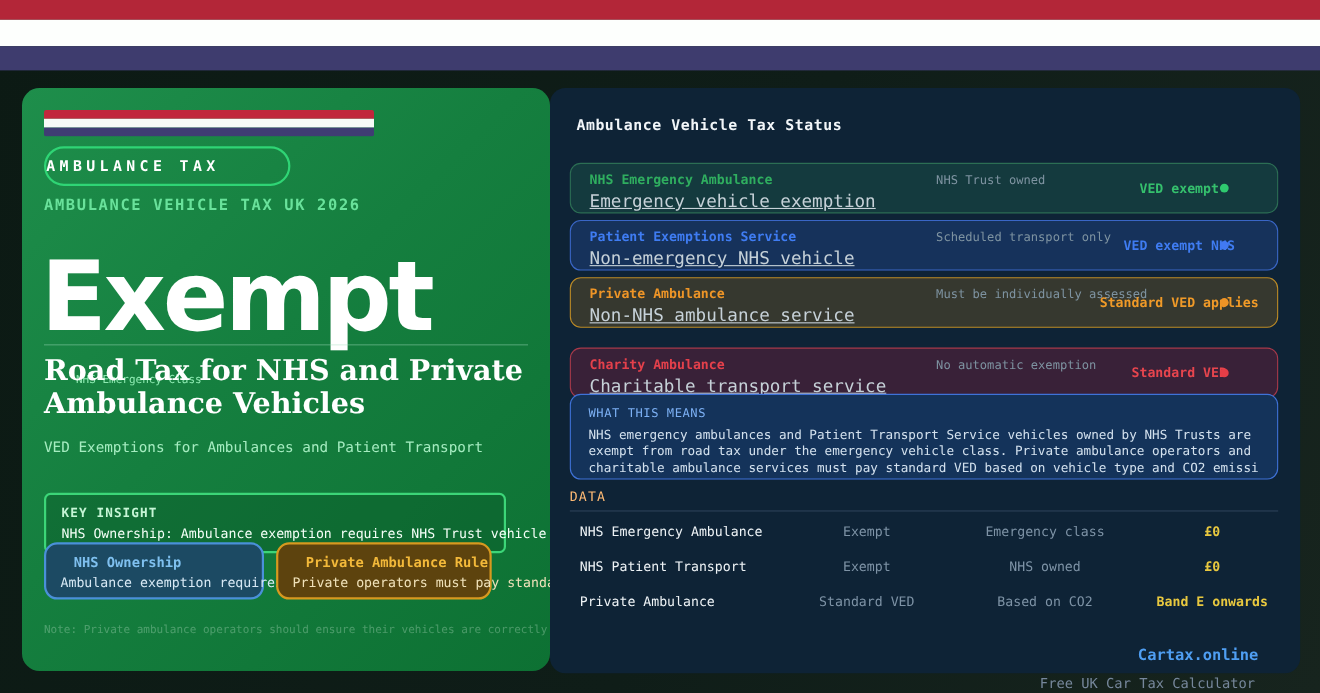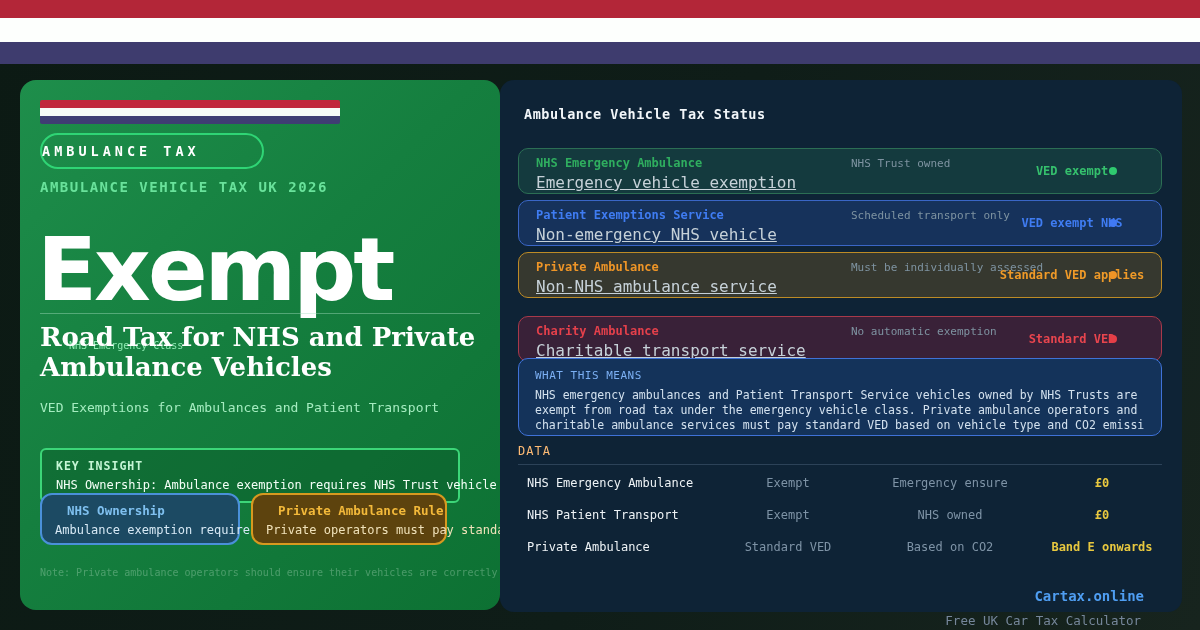--- a/index.html
+++ b/index.html
@@ -189,21 +189,21 @@
       <div class="explain-label">WHAT THIS MEANS</div>
       <div class="explain-text">NHS emergency ambulances and Patient Transport Service vehicles owned by NHS Trusts are exempt from road tax under the emergency vehicle class. Private ambulance operators and charitable ambulance services must pay standard VED based on vehicle type and CO2 emissions. T</div>
     </div>
 
     <div class="data-label">DATA</div>
     <div class="data-rule"></div>
 
     <div class="t-row t-row-0">
       <div class="t-name">NHS Emergency Ambulance</div>
       <div class="t-c2">Exempt</div>
-      <div class="t-c3">Emergency ensure</div>
+      <div class="t-c3">Emergency class</div>
       <div class="t-val">£0</div>
     </div>
     <div class="t-row t-row-1">
       <div class="t-name">NHS Patient Transport</div>
       <div class="t-c2">Exempt</div>
       <div class="t-c3">NHS owned</div>
       <div class="t-val">£0</div>
     </div>
     <div class="t-row t-row-2">
       <div class="t-name">Private Ambulance</div>

